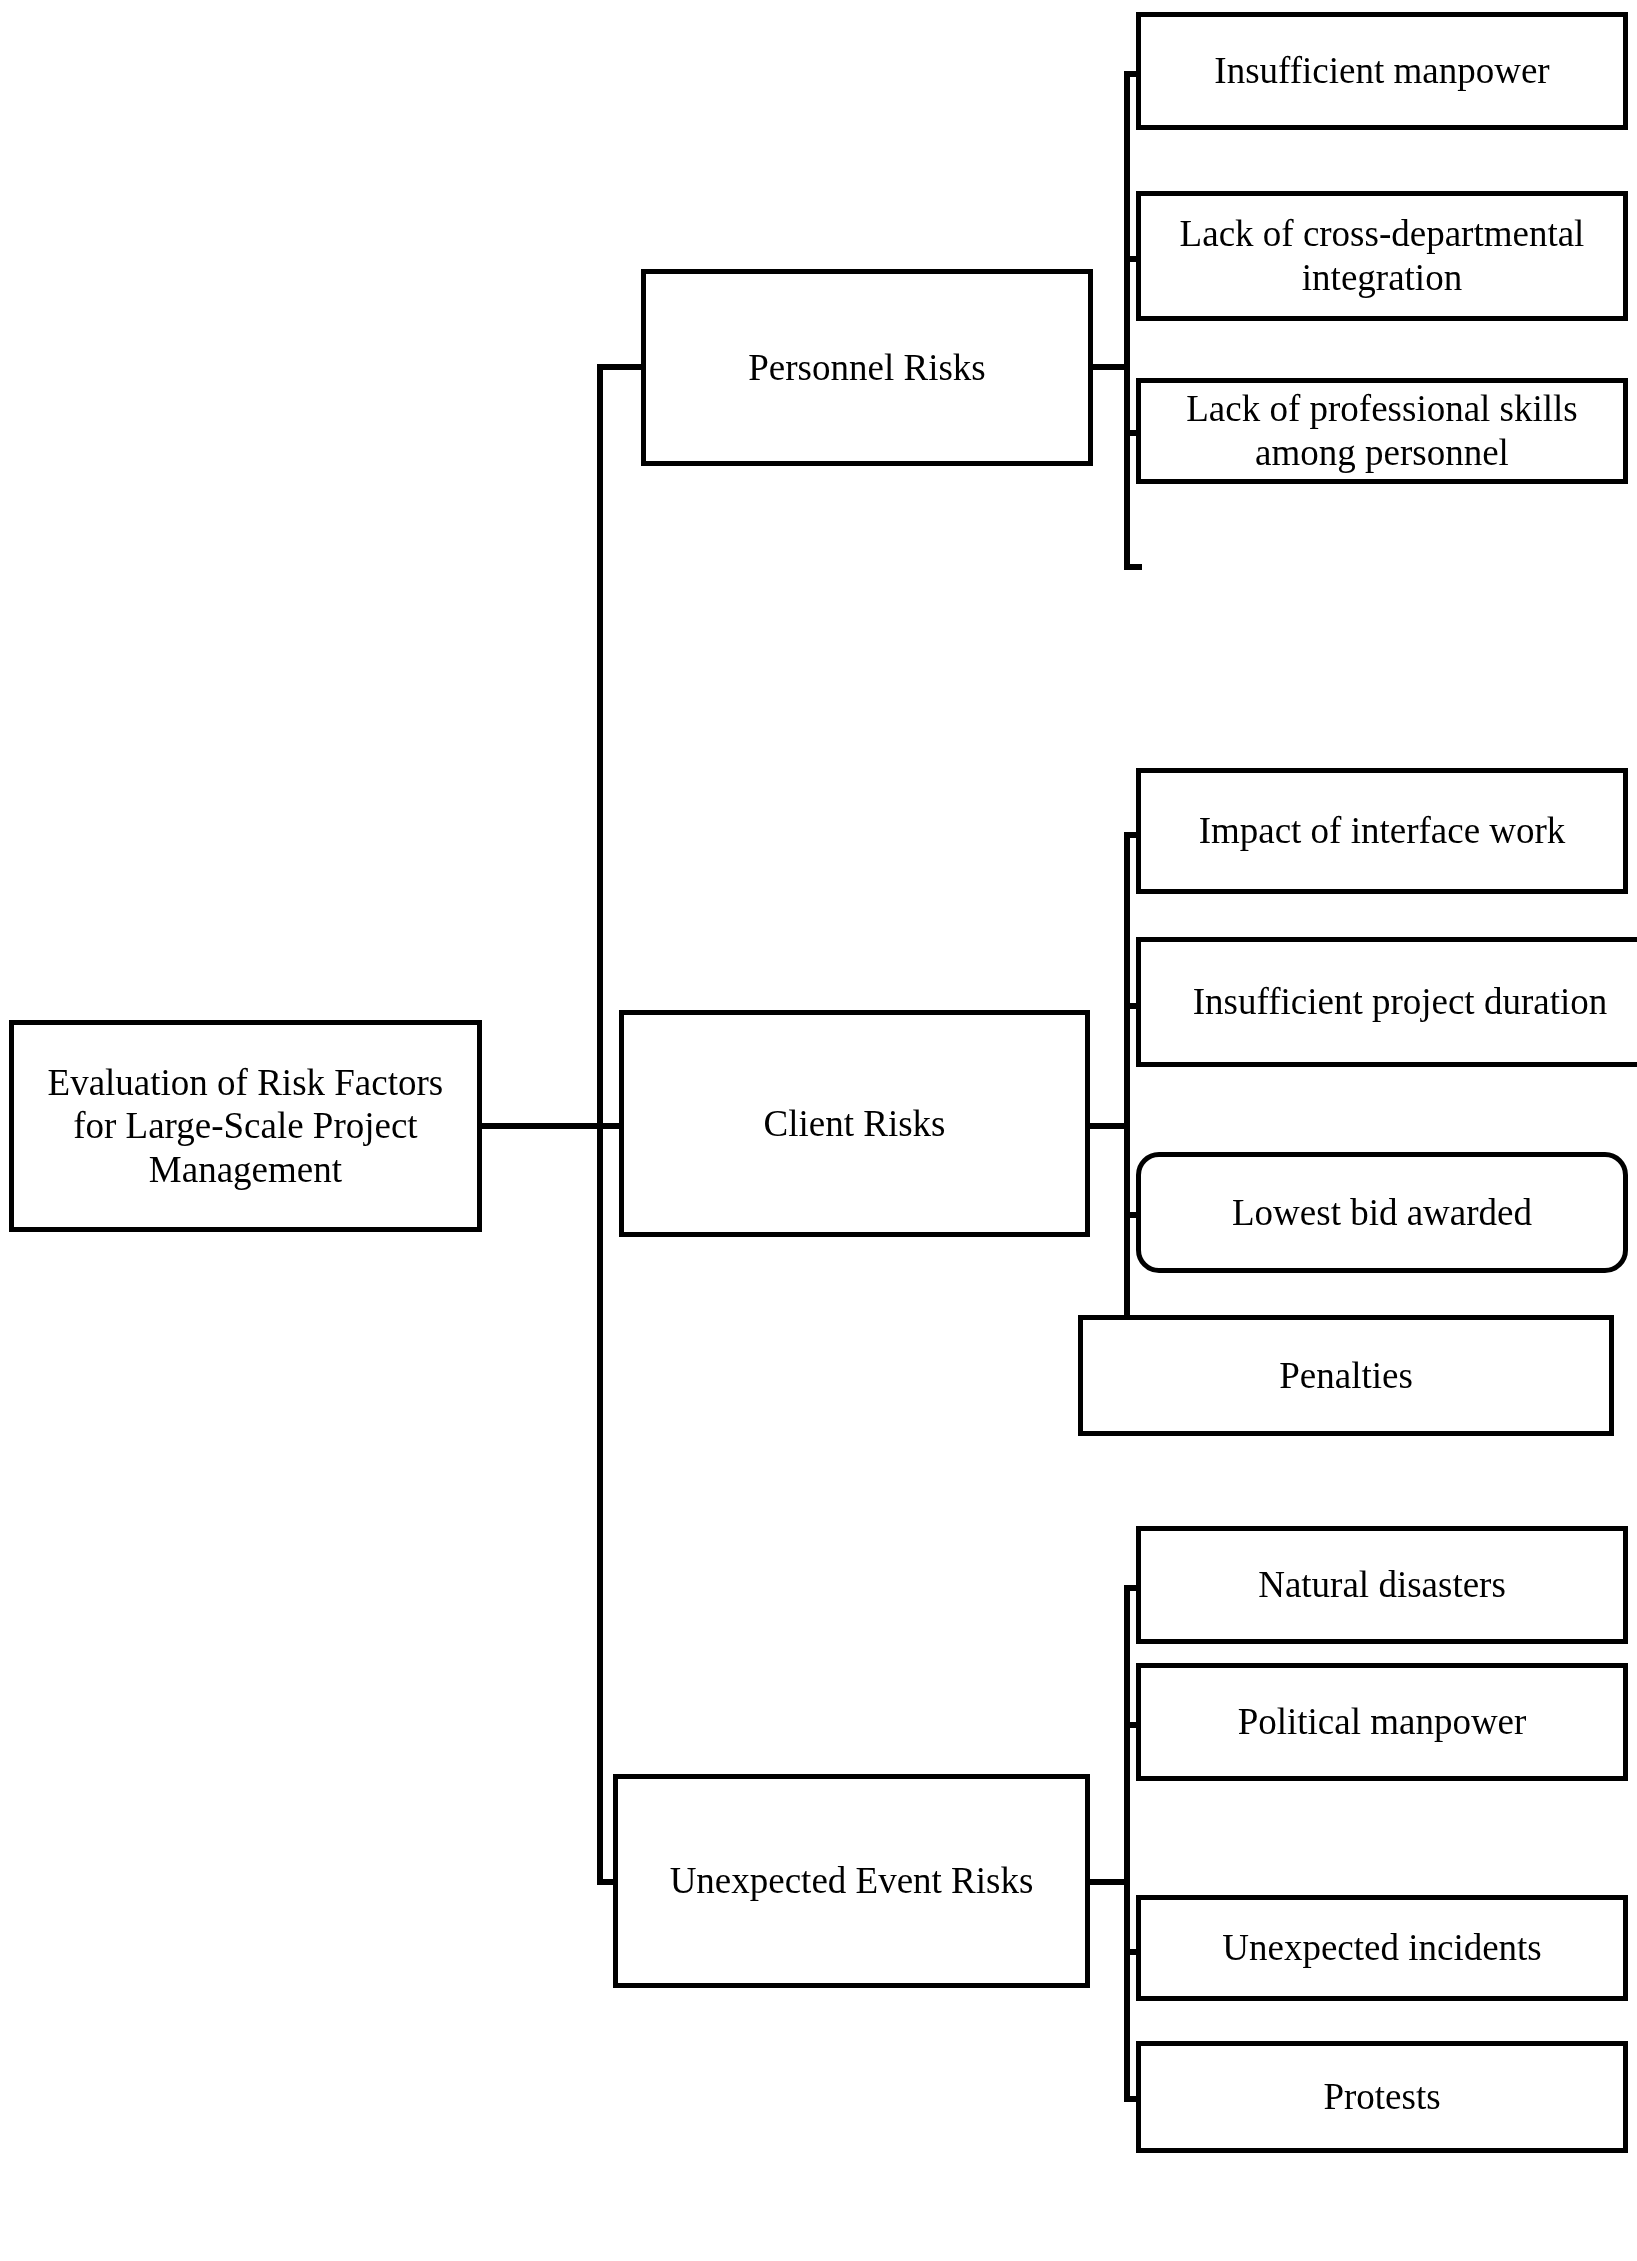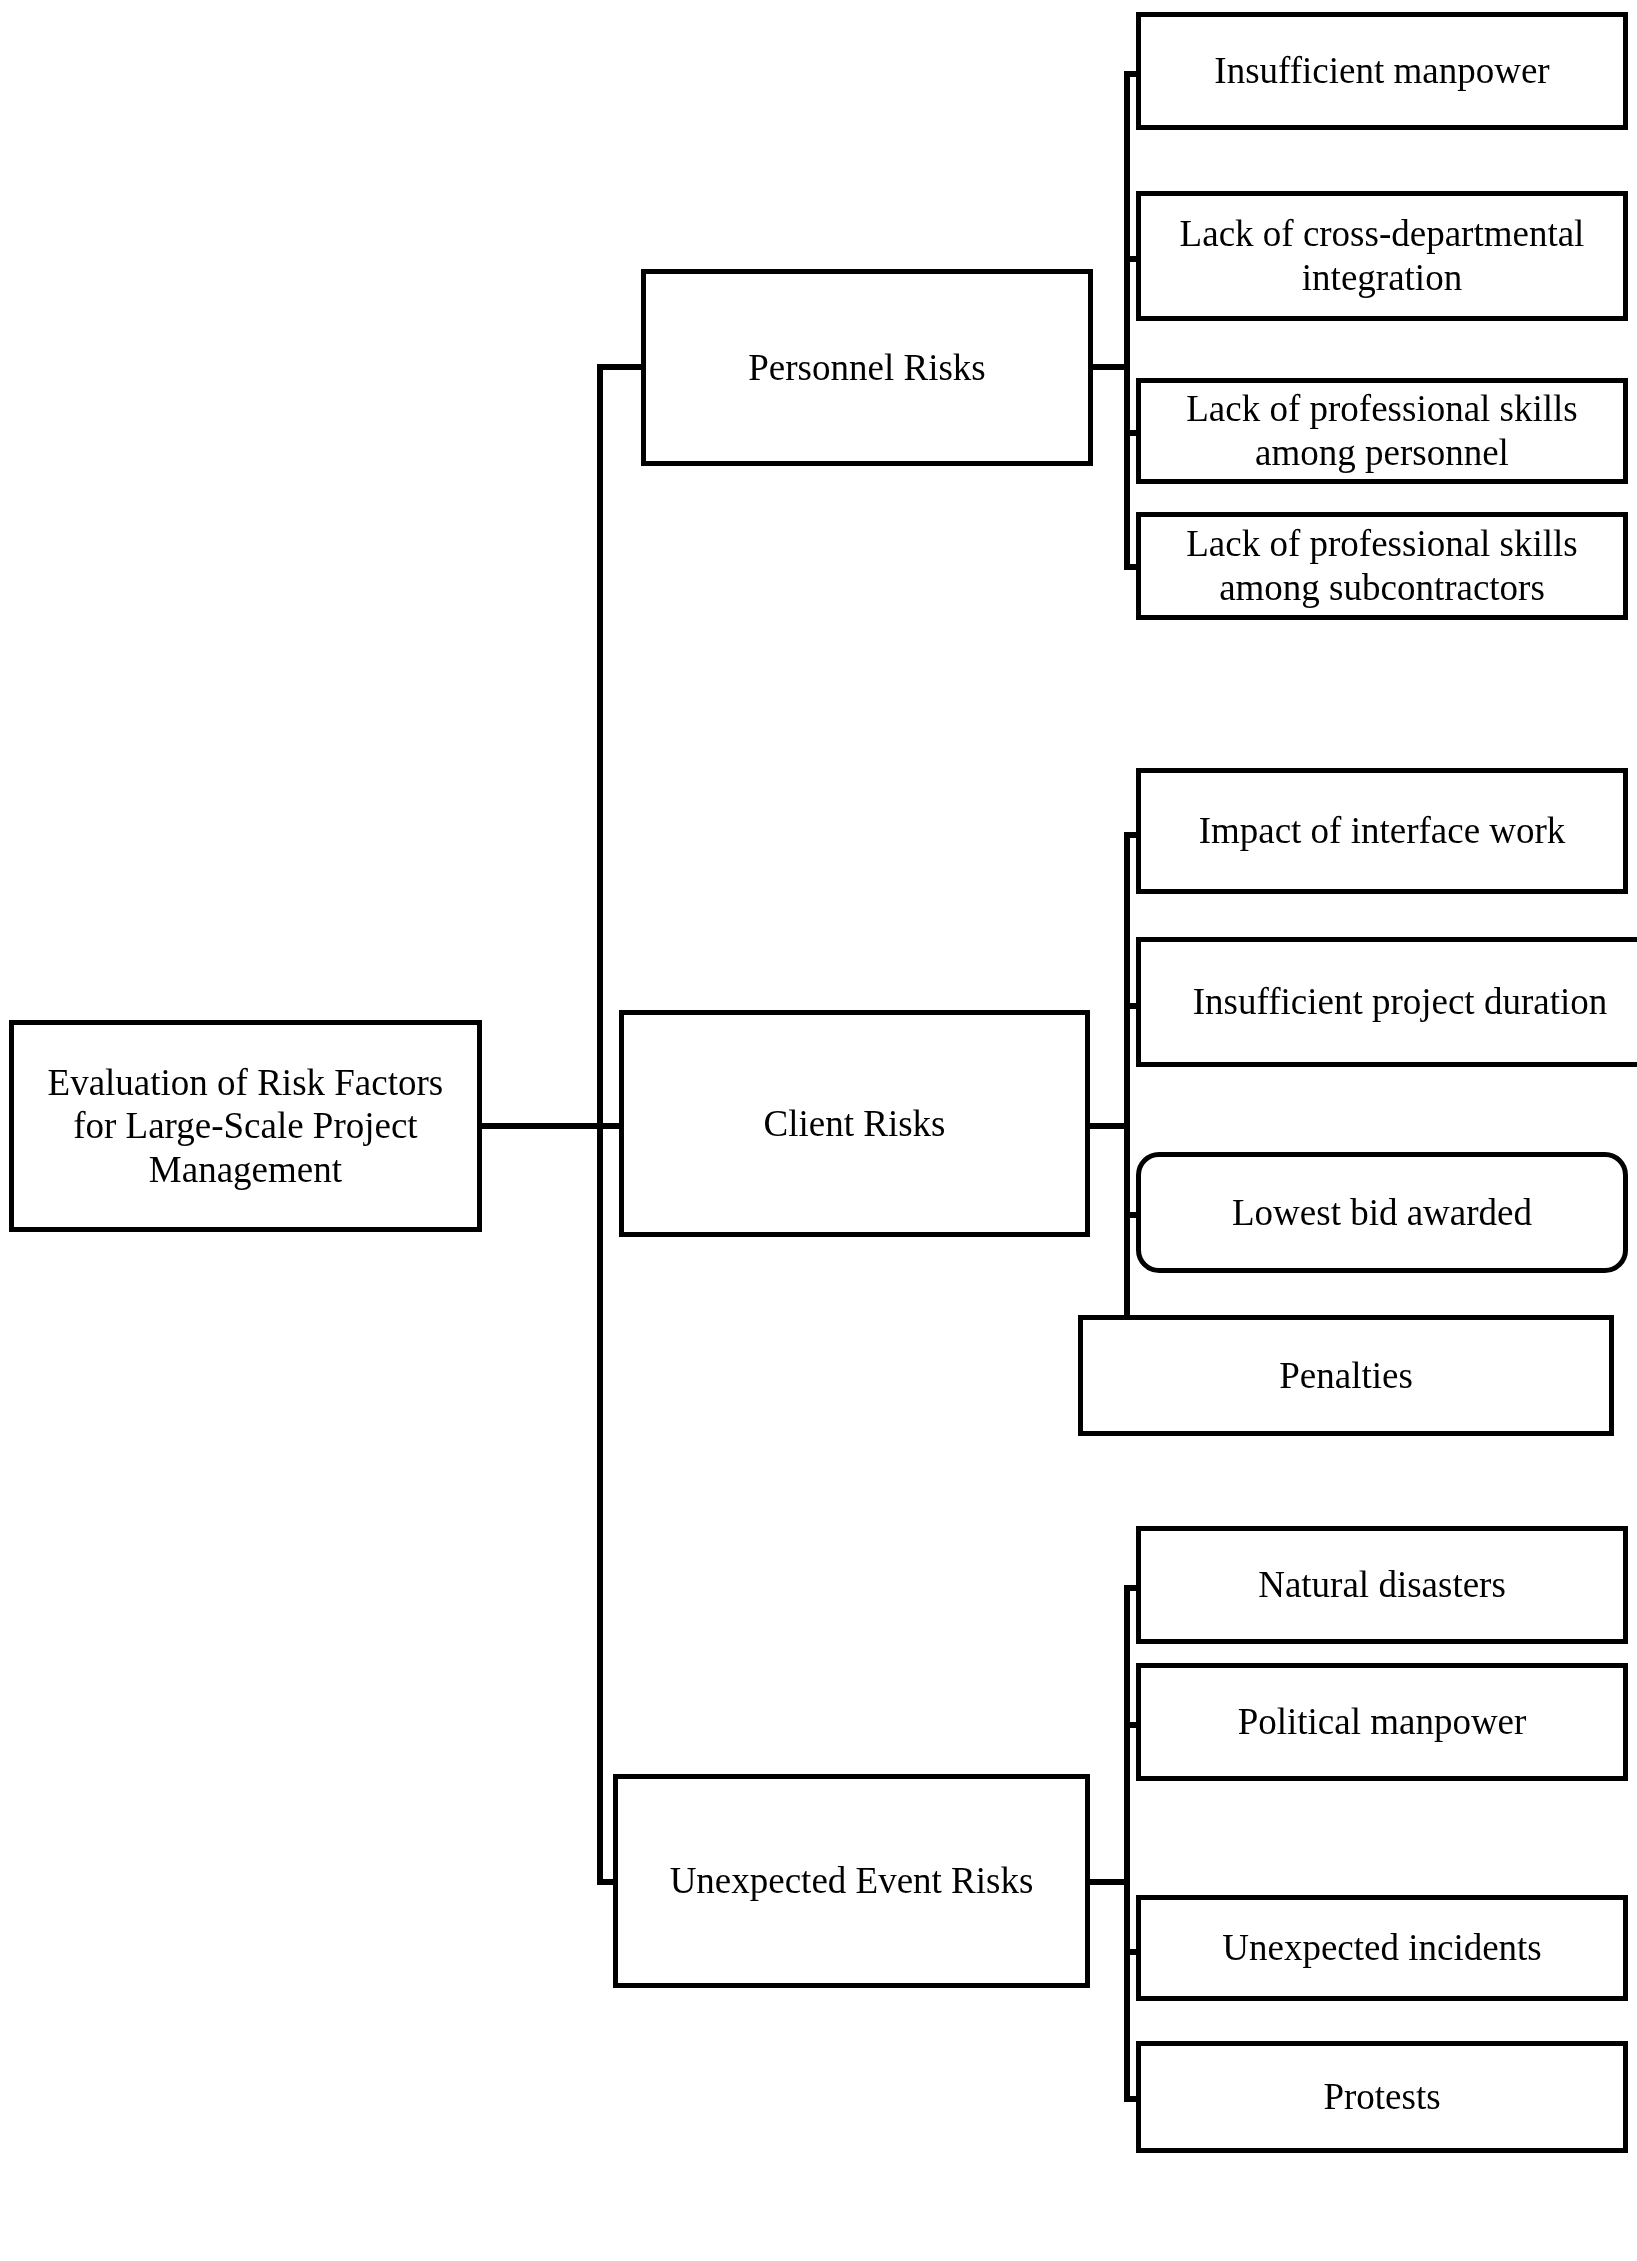--- a/index.html
+++ b/index.html
@@ -72,23 +72,20 @@
   </div>
 
   <div class="node leaf" style="left:1136px; top:191px; width:492px; height:130px;">
     <span class="label">Lack of cross-departmental integration</span>
   </div>
 
   <div class="node leaf" style="left:1136px; top:378px; width:492px; height:106px;">
     <span class="label">Lack of professional skills among personnel</span>
   </div>
 
-  <div class="node leaf" style="left:1136px; top:512px; width:492px; height:108px;">
-    <span class="label">Lack of professional skills among subcontractors</span>
-  </div>
 
   <div class="node leaf" style="left:1136px; top:768px; width:492px; height:126px;">
     <span class="label">Impact of interface work</span>
   </div>
 
   <div class="node leaf" style="left:1136px; top:937px; width:528px; height:130px;">
     <span class="label">Insufficient project duration</span>
   </div>
 
   <div class="node leaf" style="left:1136px; top:1152px; width:492px; height:121px;border-radius:23px;">

